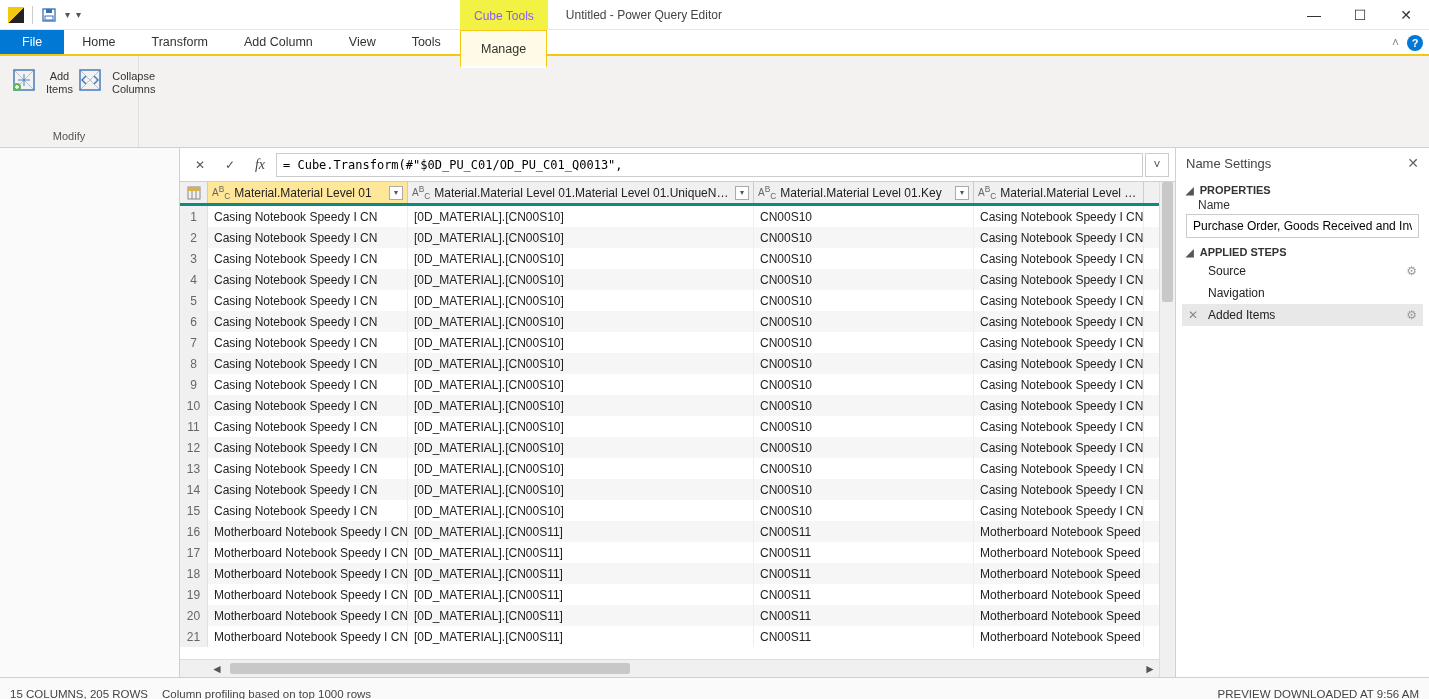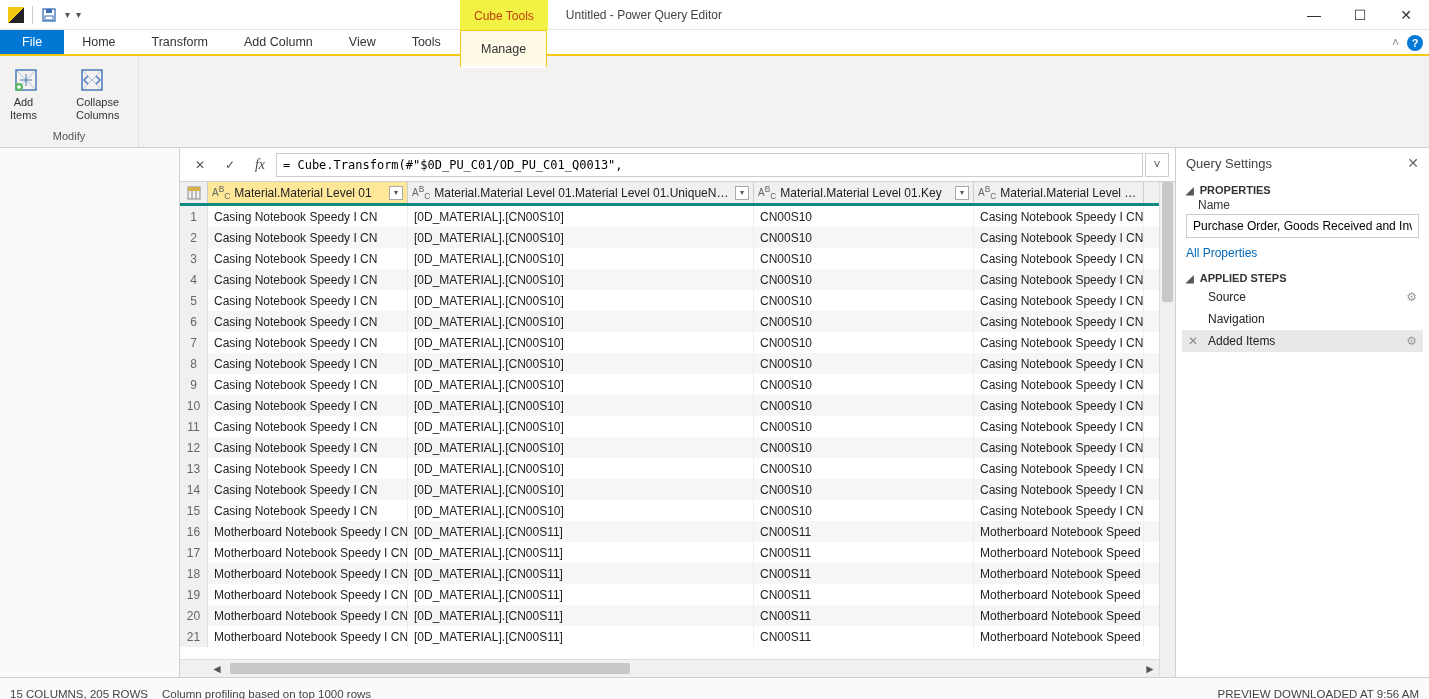--- a/index.html
+++ b/index.html
@@ -6,38 +6,38 @@
   body { font-family: "Segoe UI", sans-serif; font-size: 12px; color: #222; background: #fff; overflow: hidden; width: 1429px; height: 699px; }
 
   
   .titlebar { height: 30px; display: flex; align-items: center; background: #fff; border-bottom: 1px solid #e5e5e5; position: relative; }
   .qat { display: flex; align-items: center; gap: 6px; padding-left: 8px; }
   .qat .pbi-icon { width: 16px; height: 16px; background: linear-gradient(135deg,#f2c811 50%,#222 50%); }
   .qat .save-icon svg { width: 16px; height: 16px; display: block; }
   .qat-sep { width: 1px; height: 18px; background: #ccc; margin: 0 2px; }
   .qat .qat-dd { font-size: 10px; color: #555; padding: 2px; }
   .context-tab-zone { position: absolute; left: 460px; top: 0; height: 30px; display: flex; align-items: center; }
-  .context-tab-label { background: #f2f244; color: #c2410c; padding: 6px 14px 5px; font-size: 12px; height: 30px; display:flex; align-items:center; }
+  .context-tab-label { background: #f2f244; color: #8b5cf6; padding: 6px 14px 5px; font-size: 12px; height: 30px; display:flex; align-items:center; }
   .title-text { margin-left: 18px; color: #444; }
   .win-controls { position: absolute; right: 0; top: 0; height: 30px; display: flex; }
   .win-btn { width: 46px; height: 30px; display: flex; align-items: center; justify-content: center; font-size: 14px; color:#333; }
 
   
   .tabs-row { height: 26px; display: flex; align-items: stretch; background: #fff; border-bottom: 2px solid #f2c811; position: relative; }
   .tab { padding: 0 18px; display: flex; align-items: center; cursor: default; font-size: 12.5px; color: #333; }
   .tab.file { background: #0078d4; color: #fff; padding: 0 22px; }
   .tab.context { position: absolute; left: 460px; top:0; height:38px; background:#fffbe7; border: 1px solid #f2c811; border-bottom: 2px solid #fff; z-index:2; padding: 0 20px;}
   .tabs-right { position: absolute; right: 6px; top: 0; height: 26px; display: flex; align-items: center; gap: 8px; }
   .help-circle { width: 16px; height: 16px; border-radius: 50%; background: #0078d4; color:#fff; display:flex; align-items:center; justify-content:center; font-size:11px; font-weight:bold; }
 
   
   .ribbon-body { height: 92px; background: #f3f2f1; border-bottom: 1px solid #d0d0d0; display:flex; }
   .ribbon-group { padding: 4px 10px 2px; display:flex; flex-direction:column; align-items:center; border-right: 1px solid #e0e0e0; }
   .ribbon-group-inner { display:flex; gap: 14px; flex:1; align-items:flex-start; padding-top:4px;}
-  .big-btn { display:flex; flex-direction:column; align-items:flex-start; width: 52px; gap:0; }
+  .big-btn { display:flex; flex-direction:row; align-items:flex-end; width: 52px; gap:8px; }
   .big-btn-icon { width:32px; height:32px; display:flex; align-items:center; justify-content:center; }
   .big-btn-label { font-size: 11px; text-align:center; line-height:13px; color:#333; }
   .group-title { font-size: 11px; color:#555; text-align:center; padding-bottom: 3px;}
 
   
   .main-area { display:flex; height: calc(699px - 30px - 26px - 92px - 22px); }
 
   
   .queries-pane { width: 180px; border-right: 1px solid #d0d0d0; display:flex; flex-direction:column; background:#fafafa; }
   .queries-header { height: 28px; display:flex; align-items:center; justify-content:space-between; padding: 0 8px; color:#444; font-size:13px; border-bottom: 1px solid #e8e8e8;}
@@ -374,32 +374,31 @@
         </div>
       </div>
       <div class="v-scroll">
         <div class="v-thumb"></div>
       </div>
     </div>
   </div>
 
   <div class="settings-pane">
     <div class="settings-header">
-      <span>Query Settings</span>
+      <span>Name Settings</span>
       <span style="font-size:14px;color:#666;">✕</span>
     </div>
     <div class="section-title">
       <span class="caret">◢</span>
       <span>PROPERTIES</span>
     </div>
     <div style="padding: 0 22px; font-size:12px; color:#333;">Name</div>
     <div class="name-field">
       <input class="name-input" value="Purchase Order, Goods Received and Inv" style="">
     </div>
-    <div class="all-props">All Properties</div>
     <div class="section-title">
       <span class="caret">◢</span>
       <span>APPLIED STEPS</span>
     </div>
     <div class="steps-list">
       <div class="step-item">
         <span>Source</span>
         <span class="gear">⚙</span>
       </div>
       <div class="step-item">

